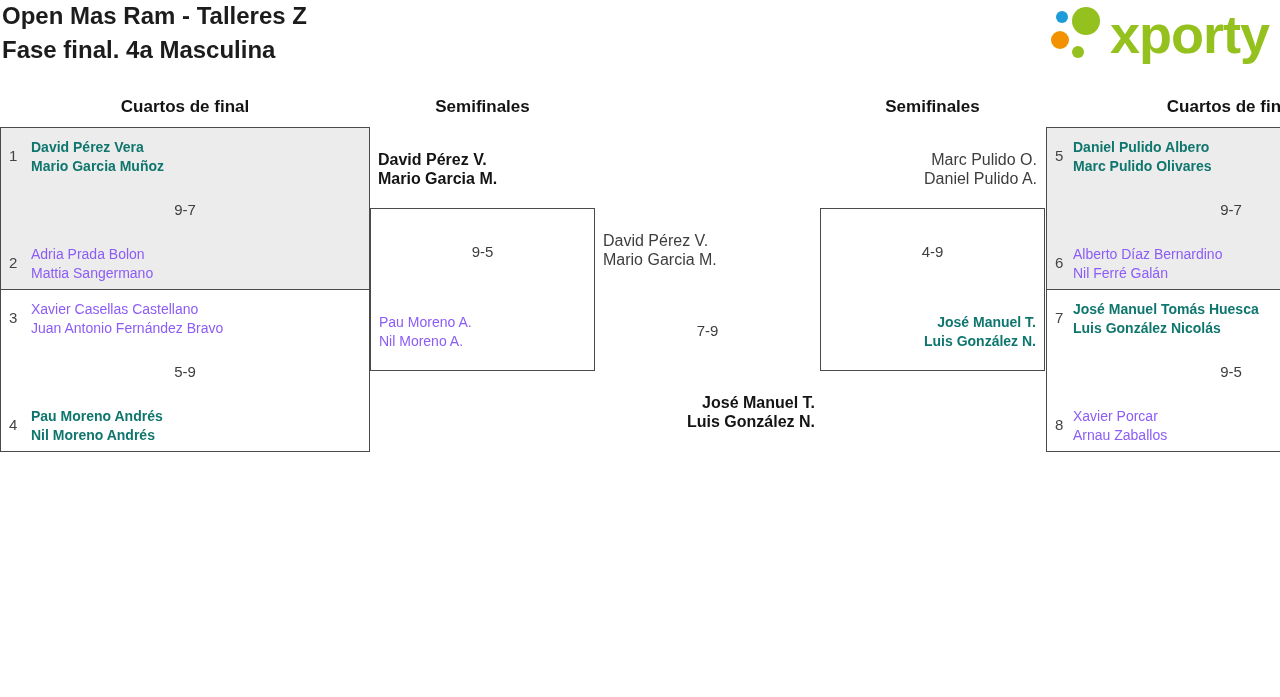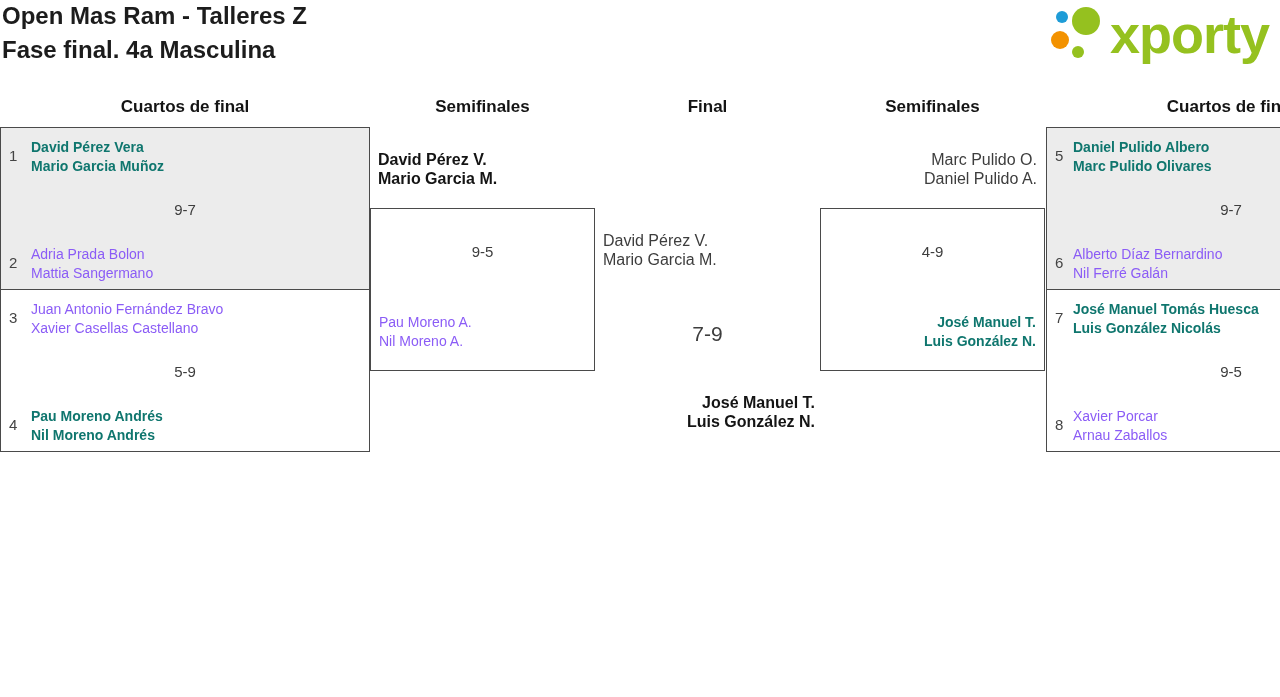--- a/index.html
+++ b/index.html
@@ -41,21 +41,21 @@
 
   .sf .sf-bottom-team { position:absolute; top:auto; bottom:19px; }
   .sf.left-side .sf-bottom-team { left:8px; }
   .sf.right-side .sf-bottom-team { right:8px; text-align:right; left:auto; }
 
   
   .entrant { position:absolute; font-size:16px; line-height:19px; color:#3d3d3d; }
   .entrant.winner { font-weight:700; color:#141414; }
   .align-right { text-align:right; }
 
-  .final-score { position:absolute; left:595px; width:225px; top:322px; text-align:center; font-size:21px; color:#3d3d3d; }
+  .final-score { position:absolute; left:595px; width:225px; top:322px; text-align:center; font-size:15px; color:#3d3d3d; }
 </style>
 </head>
 <body>
 
 <div class="page">
 
   <div class="page-title">Open Mas Ram - Talleres Z</div>
   <div class="page-subtitle">Fase final. 4a Masculina</div>
 
   <div class="logo">
@@ -63,43 +63,42 @@
       <circle cx="14" cy="12" r="6" fill="#1e9cd7"></circle>
       <circle cx="38" cy="16" r="14" fill="#95c11f"></circle>
       <circle cx="12" cy="35" r="9" fill="#f39200"></circle>
       <circle cx="30" cy="47" r="6" fill="#95c11f"></circle>
     </svg>
     <span class="logo-text">xporty</span>
   </div>
 
   <div class="round-header" style="left:0; width:370px;">Cuartos de final</div>
   <div class="round-header" style="left:370px; width:225px;">Semifinales</div>
-  <div class="round-header" style="left:595px; width:225px;">Final</div>
   <div class="round-header" style="left:820px; width:225px;">Semifinales</div>
   <div class="round-header" style="left:1046px; width:370px;">Cuartos de final</div>
 
   <div class="match qf shaded" style="left:0; top:127px;">
     <div class="seed seed-top">1</div>
     <div class="team team-top winner">
       <div>David Pérez Vera</div>
       <div>Mario Garcia Muñoz</div>
     </div>
     <div class="score">9-7</div>
     <div class="seed seed-bottom">2</div>
     <div class="team team-bottom">
       <div>Adria Prada Bolon</div>
       <div>Mattia Sangermano</div>
     </div>
   </div>
 
   <div class="match qf" style="left:0; top:289px;">
     <div class="seed seed-top">3</div>
     <div class="team team-top">
+      <div>Xavier Casellas Castellano</div>
       <div>Juan Antonio Fernández Bravo</div>
-      <div>Xavier Casellas Castellano</div>
     </div>
     <div class="score">5-9</div>
     <div class="seed seed-bottom">4</div>
     <div class="team team-bottom winner">
       <div>Pau Moreno Andrés</div>
       <div>Nil Moreno Andrés</div>
     </div>
   </div>
 
   <div class="entrant winner" style="left:378px; top:150px;">

